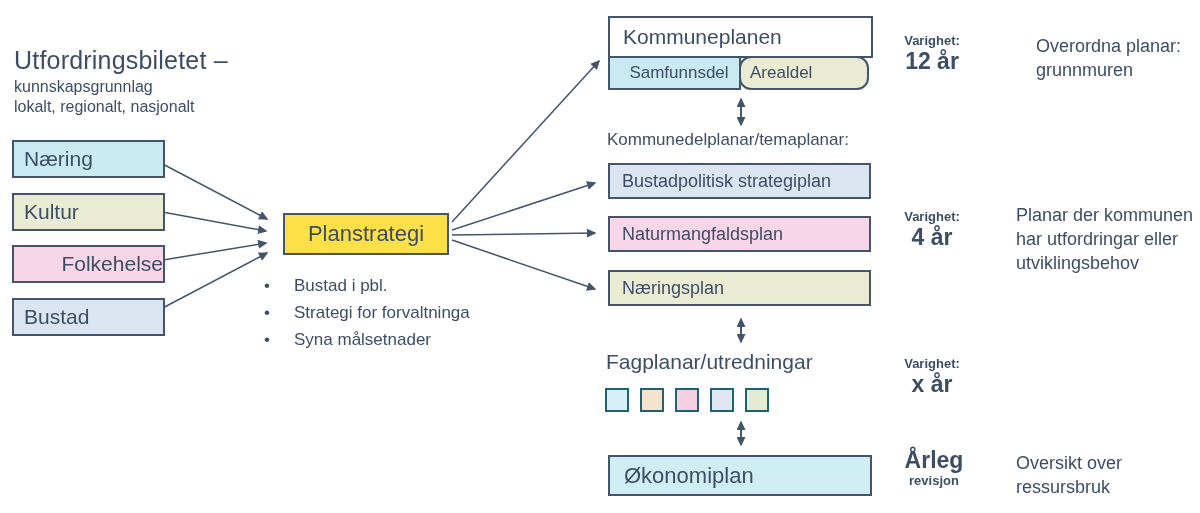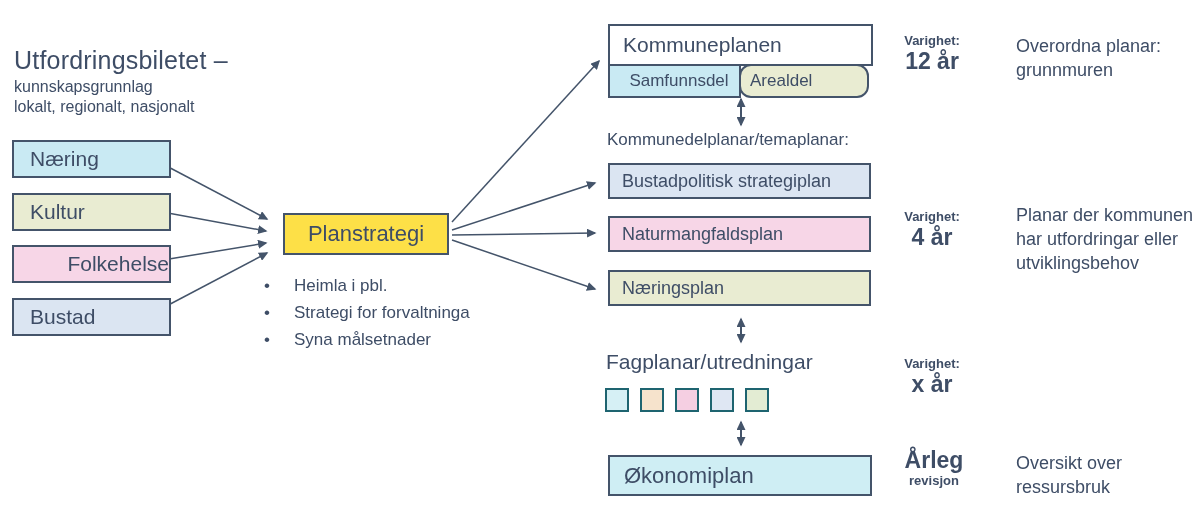--- a/index.html
+++ b/index.html
@@ -11,35 +11,35 @@
 
   
   .hdr { position:absolute; left:14px; top:46px; }
   .hdr-title { font-size:25px; letter-spacing:0.2px; }
   .hdr-sub { font-size:16px; line-height:20px; margin-top:2px; }
   .hdr-sub + .hdr-sub { margin-top:0; }
 
   
   .lbox {
     position:absolute; left:12px; width:139px; height:34px;
-    border:2px solid #44546a; font-size:21px; line-height:34px; padding-left:16px;
+    border:2px solid #44546a; font-size:21px; line-height:34px; padding-left:10px;
   }
   .lbox1 { top:140px; } .lbox2 { top:193px; } .lbox3 { top:245px;text-align:right; } .lbox4 { top:298px; }
 
   
   .pstrat {
     position:absolute; left:283px; top:213px; width:162px; height:38px;
     border:2px solid #44546a; font-size:22px; line-height:38px; text-align:center;
   }
   .bullets { position:absolute; left:262px; top:272px; list-style:none; margin:0; padding:0; }
   .bullets li { font-size:17px; line-height:27px; padding-left:32px; position:relative; }
   .bullets li::before { content:"\2022"; position:absolute; left:2px; }
 
   
-  .kp { position:absolute; left:608px; top:24px; width:263px; }
+  .kp { position:absolute; left:608px; top:16px; width:263px; }
   .kp-header {
     background:#ffffff; border:2px solid #44546a; height:38px;
     font-size:21px; line-height:38px; padding-left:13px; box-sizing:content-box; width:248px;
   }
   .kp-row { display:flex; margin-top:-2px; }
   .kp-cell { border:2px solid #44546a; height:30px; font-size:17px; line-height:30px; padding-left:9px; }
   .kp-cell-1 { width:120px;text-align:center; }
   .kp-cell-2 { width:117px; margin-left:-2px;border-radius:12px; }
 
   .kdp-heading { position:absolute; left:607px; top:130px; font-size:17px; }
@@ -62,21 +62,21 @@
 
   
   .dur { position:absolute; width:76px; text-align:center;font-weight:bold; }
   .dur-small { font-size:13px; line-height:15px; }
   .dur-big { font-size:23px; line-height:26px; }
   .dur1 { left:894px; top:33px; } .dur2 { left:894px; top:209px; }
   .dur3 { left:894px; top:356px; } .dur4 { left:896px; top:447px; }
 
   
   .ann { position:absolute; left:1016px; font-size:18px; line-height:24px; }
-  .ann1 { top:34px; } .ann2 { top:203px; } .ann3 { top:451px; }
+  .ann1 { top:34px;margin-left:20px; } .ann2 { top:203px; } .ann3 { top:451px; }
 </style>
 </head>
 <body>
 
 <div class="canvas">
 
   <svg class="arrows" width="1200" height="513">
     <defs>
       <marker id="ah" markerWidth="10" markerHeight="9" refX="8" refY="4.5" orient="auto-start-reverse" markerUnits="userSpaceOnUse">
         <path d="M0,0 L9.5,4.5 L0,9 z" fill="#44546a"></path>
@@ -104,21 +104,21 @@
     <div class="hdr-sub">lokalt, regionalt, nasjonalt</div>
   </div>
 
   <div class="lbox lbox1" style="background-color: rgb(201, 234, 243);">Næring</div>
   <div class="lbox lbox2" style="background-color: rgb(233, 236, 210);">Kultur</div>
   <div class="lbox lbox3" style="background-color: rgb(247, 214, 231);">Folkehelse</div>
   <div class="lbox lbox4" style="background-color: rgb(219, 229, 242);">Bustad</div>
 
   <div class="pstrat" style="background-color: #fde047;">Planstrategi</div>
   <ul class="bullets">
-    <li>Heimla i pbl.</li>
+    <li>Bustad i pbl.</li>
     <li>Strategi for forvaltninga</li>
     <li>Syna målsetnader</li>
   </ul>
 
   <div class="kp">
     <div class="kp-header">Kommuneplanen</div>
     <div class="kp-row">
       <div class="kp-cell kp-cell-1" style="background-color: rgb(201, 234, 243);">Samfunnsdel</div>
       <div class="kp-cell kp-cell-2" style="background-color: rgb(233, 236, 210);">Arealdel</div>
     </div>

